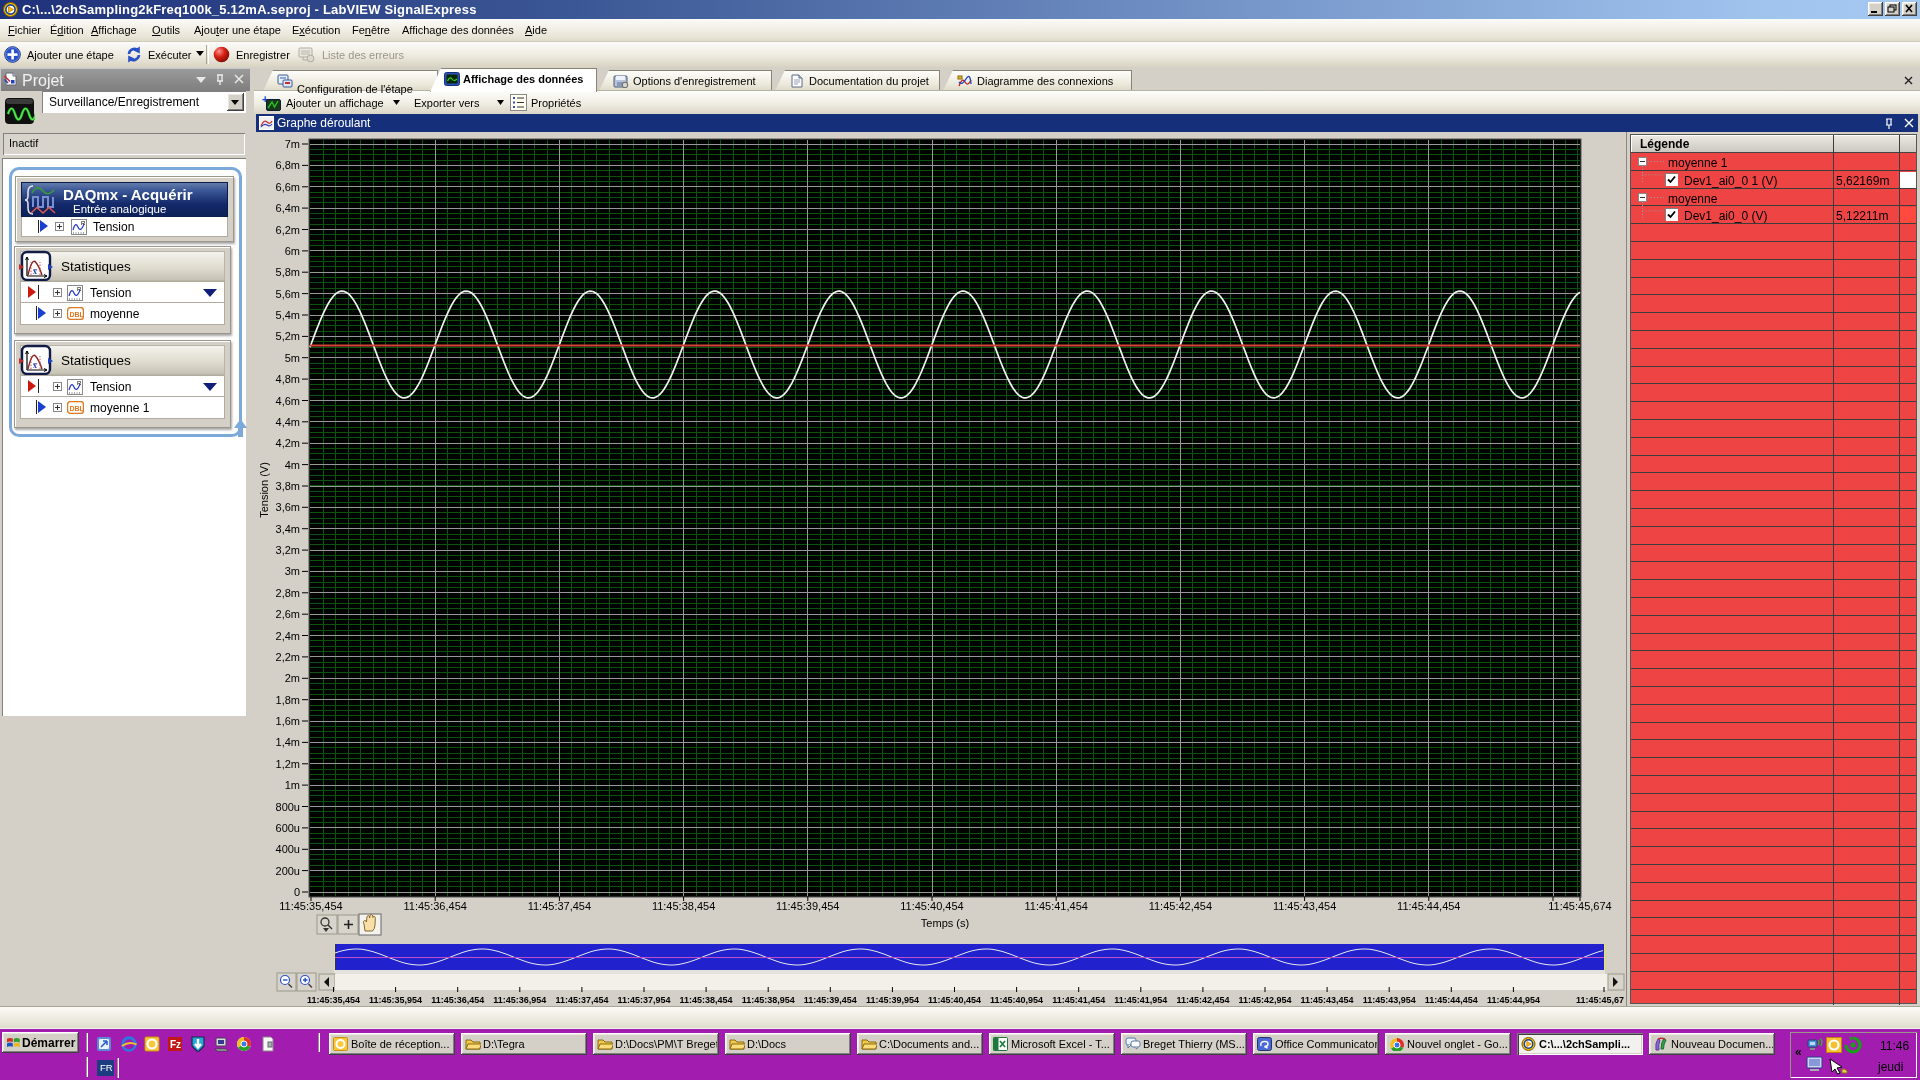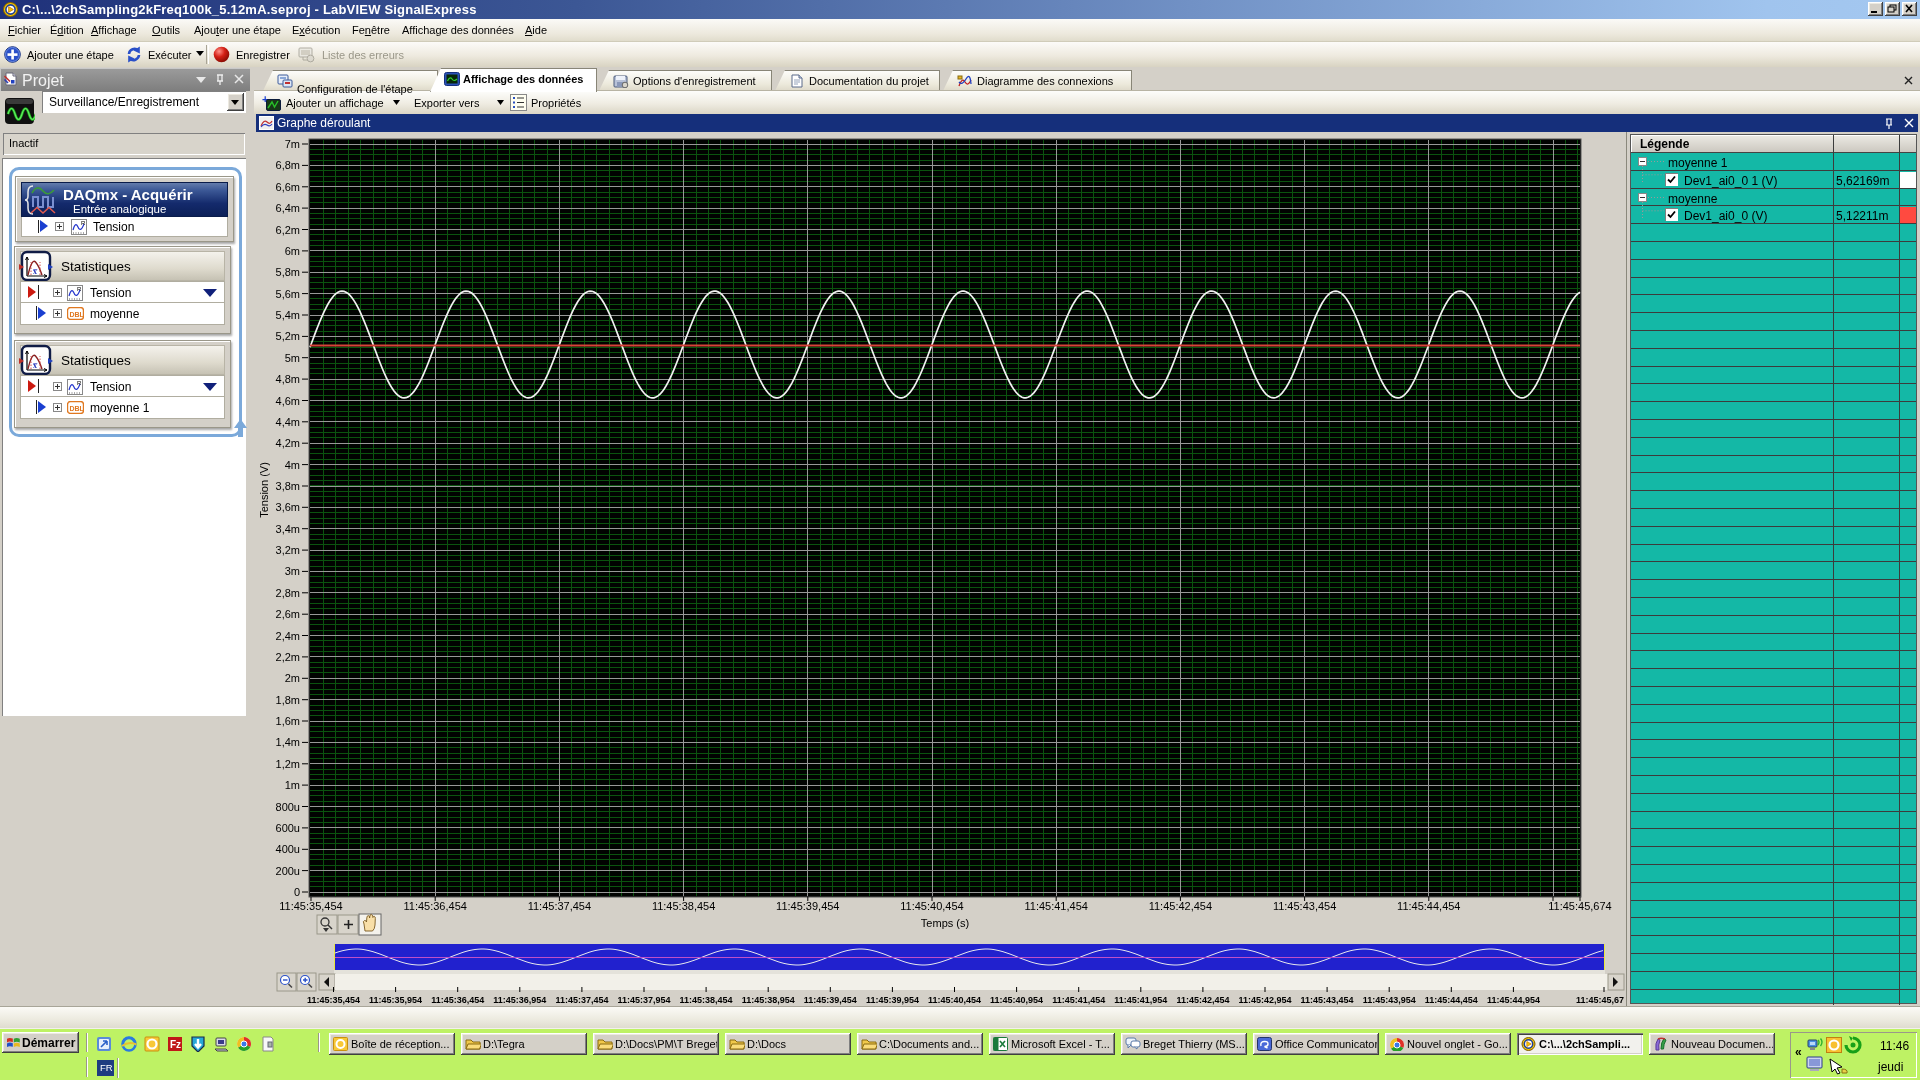--- a/index.html
+++ b/index.html
@@ -536,21 +536,21 @@
         <text x="1133.2" y="871" text-anchor="middle" font-size="9" font-weight="bold">11:45:43,954</text>
         <path d="M1195.3 855 v5" stroke="#000"></path>
         <text x="1195.3" y="871" text-anchor="middle" font-size="9" font-weight="bold">11:45:44,454</text>
         <path d="M1257.4 855 v5" stroke="#000"></path>
         <text x="1257.4" y="871" text-anchor="middle" font-size="9" font-weight="bold">11:45:44,954</text>
         <path d="M1348 855 v5" stroke="#000"></path>
         <text x="1368" y="871" text-anchor="end" font-size="9" font-weight="bold">11:45:45,67</text>
 </svg>
 
 <div class="ab" style="left:1370px;top:0;width:1px;height:874px;background:#8a887c;"></div>
-      <div class="ab" style="left:1374px;top:2px;width:287px;height:870px;background:#14b8a6;border:1px solid #555;">
+      <div class="ab" style="left:1374px;top:2px;width:287px;height:870px;background:#ef4444;border:1px solid #555;">
         <div class="ab" style="left:0;top:0;width:285px;height:18px;background:linear-gradient(#eceae4,#ccc8c0);box-shadow:inset 1px 1px 0 #fff;border-bottom:1px solid #444;">
           <div class="ab" style="left:9px;top:2px;font-size:12px;font-weight:bold;">Légende</div>
         </div>
         <div class="ab" style="left:0;top:34.8px;width:285px;height:1px;background:#3c3c3c;"></div>
         <div class="ab" style="left:0;top:52.6px;width:285px;height:1px;background:#3c3c3c;"></div>
         <div class="ab" style="left:0;top:70.4px;width:285px;height:1px;background:#3c3c3c;"></div>
         <div class="ab" style="left:0;top:88.2px;width:285px;height:1px;background:#3c3c3c;"></div>
         <div class="ab" style="left:0;top:106px;width:285px;height:1px;background:#3c3c3c;"></div>
         <div class="ab" style="left:0;top:123.8px;width:285px;height:1px;background:#3c3c3c;"></div>
         <div class="ab" style="left:0;top:141.6px;width:285px;height:1px;background:#3c3c3c;"></div>
@@ -633,21 +633,21 @@
         </svg>
         <svg class="ab" style="left:17px;top:22px" width="22" height="10">
           <path d="M0 4.5 H18" stroke="#999" stroke-dasharray="1 2"></path>
         </svg>
         <svg class="ab" style="left:17px;top:57.6px" width="22" height="10">
           <path d="M0 4.5 H18" stroke="#999" stroke-dasharray="1 2"></path>
         </svg>
       </div>
 </div>
 <div class="ab" style="left:0;top:1006px;width:1920px;height:22px;background:linear-gradient(#fbfaf6,#eceadf 60%,#dfdccf);border-top:1px solid #a8a598;"></div>
-<div class="ab" style="left:0;top:1028px;width:1920px;height:52px;background:#bef264;border-top:1px solid #f2f1ec;">
+<div class="ab" style="left:0;top:1028px;width:1920px;height:52px;background:#a21caf;border-top:1px solid #f2f1ec;">
       <div class="ab raised2" style="left:2px;top:3px;width:77px;height:21px;background:#d4d0c8;">
 <svg class="ab" style="left:4px;top:3px" width="15" height="14" viewBox="0 0 15 14">
           <path d="M1 3.8 Q3.5 2.2 6.8 3.6 L6.8 7.2 Q3.5 5.8 1 7.4 Z" fill="#d03020"></path>
           <path d="M7.8 3.8 Q10.5 2.4 13.8 3.8 L13.8 7.4 Q10.5 6 7.8 7.4 Z" fill="#30a030"></path>
           <path d="M1 8.4 Q3.5 6.8 6.8 8.2 L6.8 11.8 Q3.5 10.4 1 12 Z" fill="#2050c8"></path>
           <path d="M7.8 8.4 Q10.5 7 13.8 8.4 L13.8 12 Q10.5 10.6 7.8 12 Z" fill="#e8b820"></path>
         </svg>
 <div class="ab" style="left:20px;top:4px;font-size:12px;font-weight:bold;">Démarrer</div>
 </div>
       <div class="ab" style="left:86px;top:4px;width:2px;height:19px;border-left:1px solid #9a978a;border-right:1px solid #fff;"></div>

